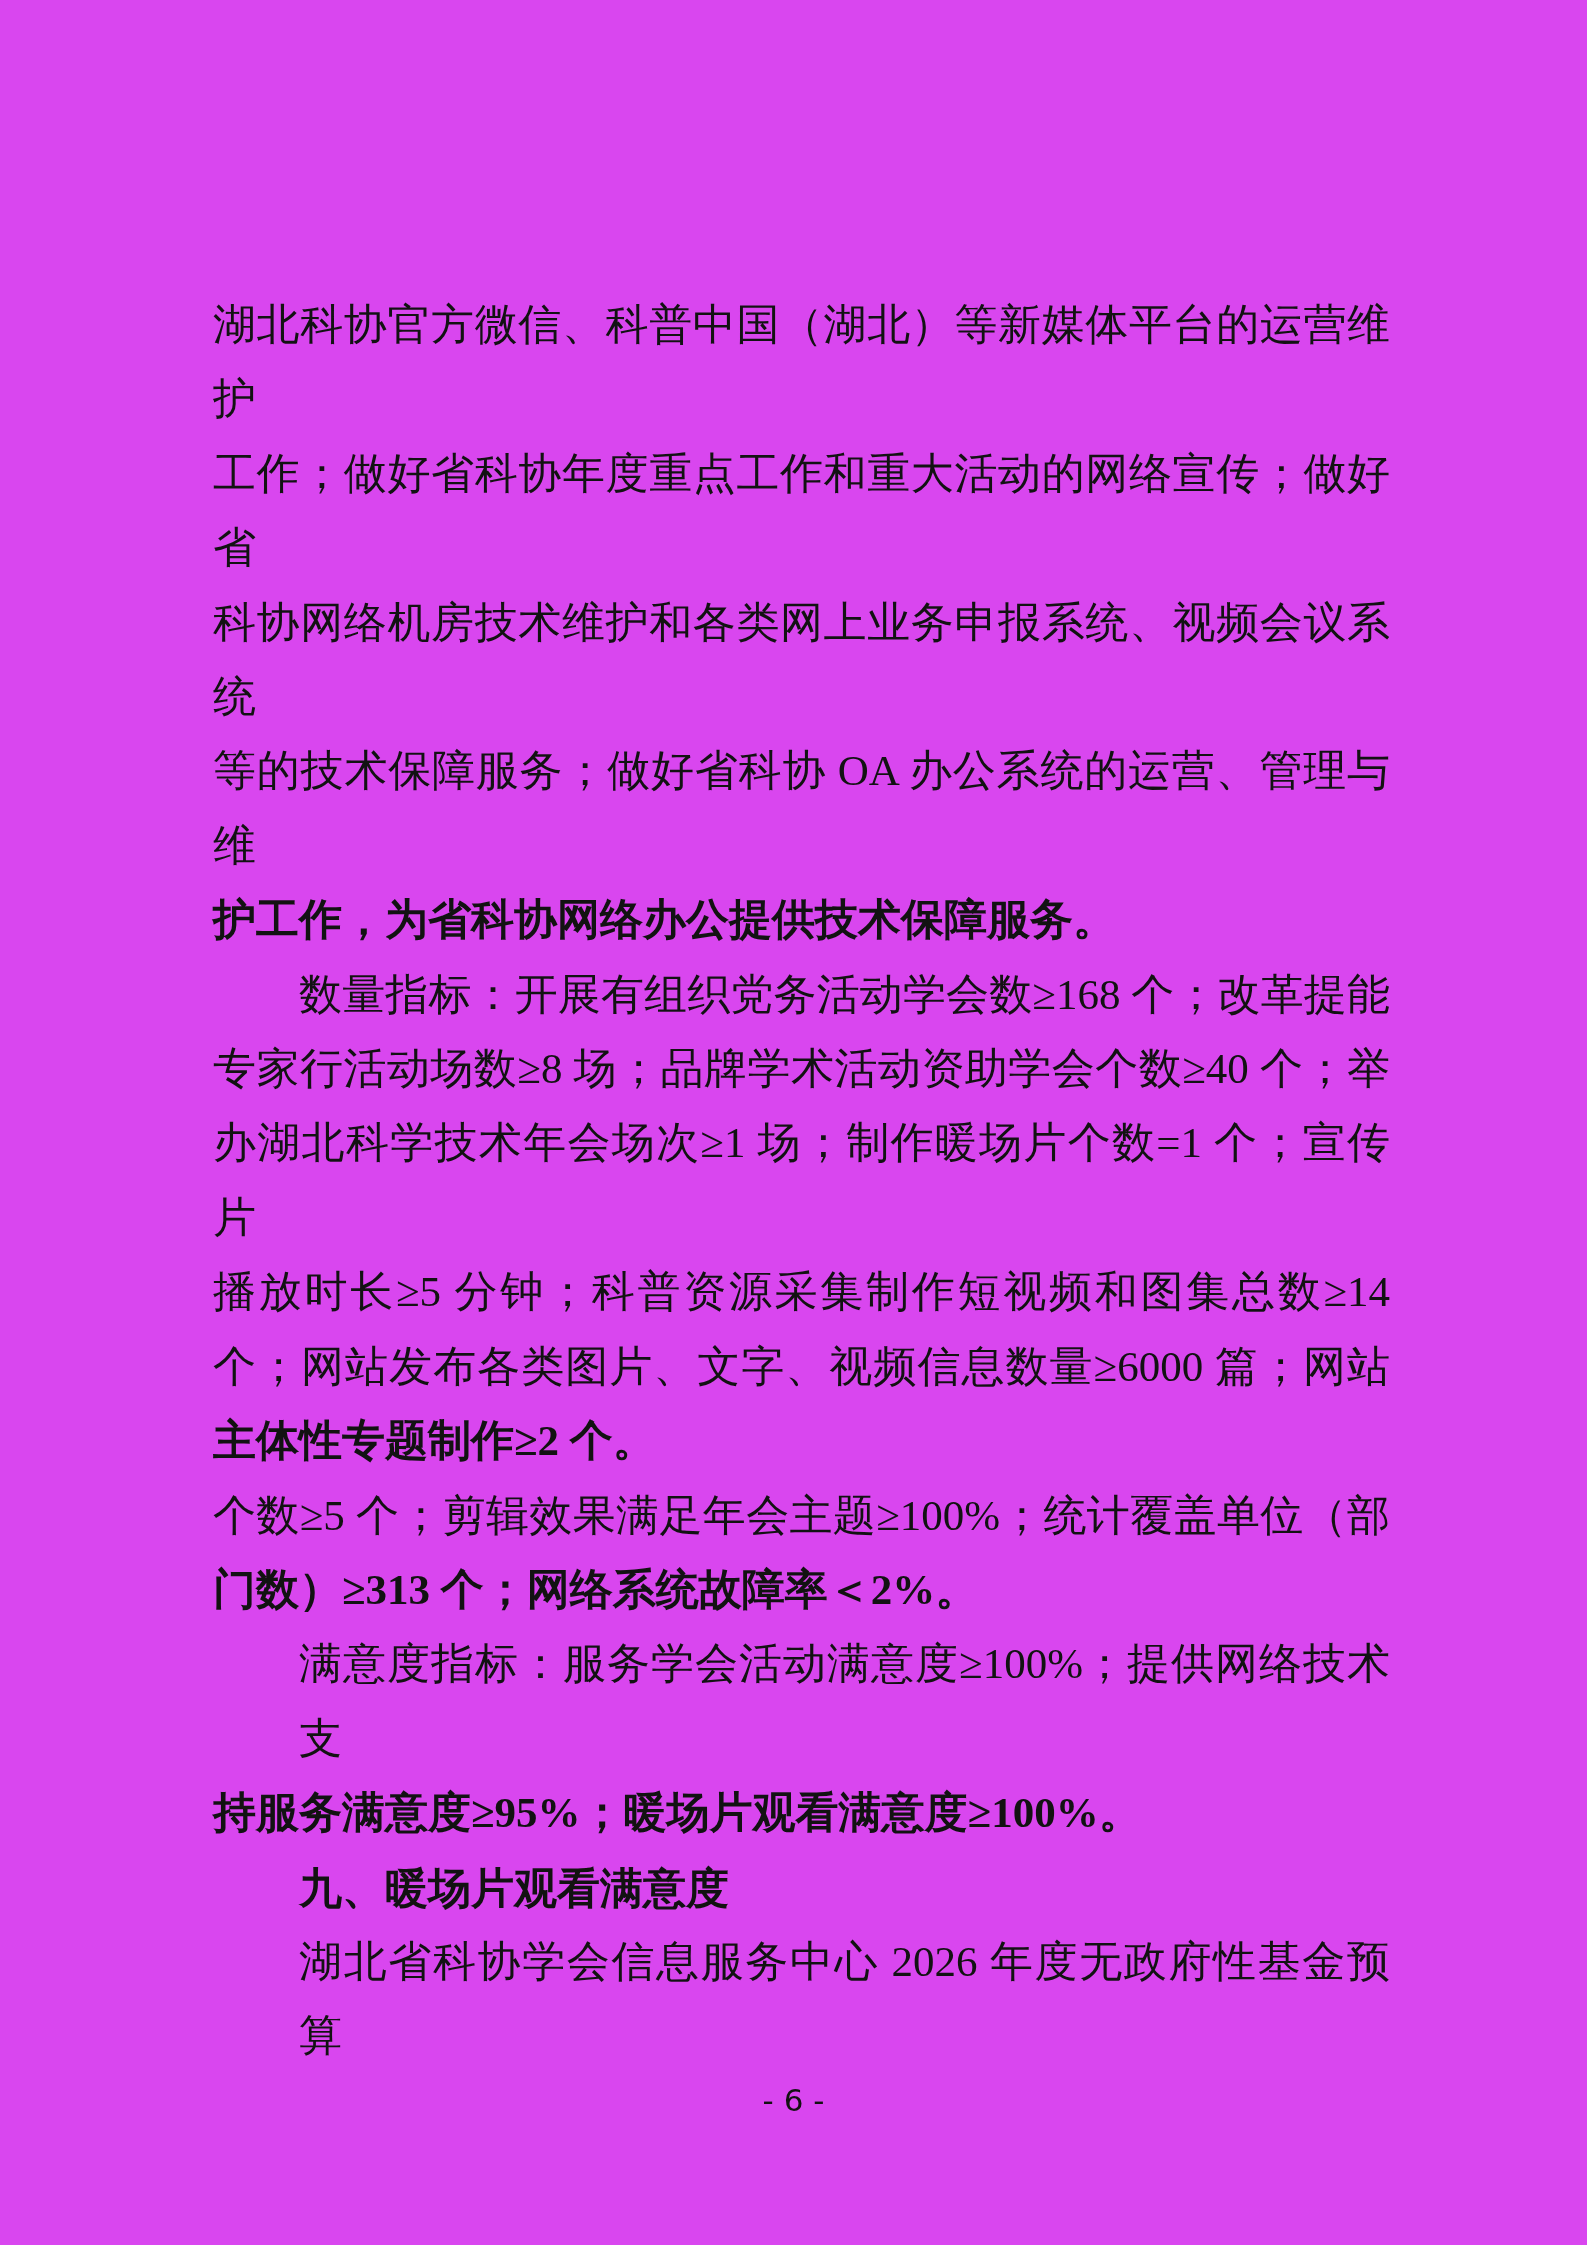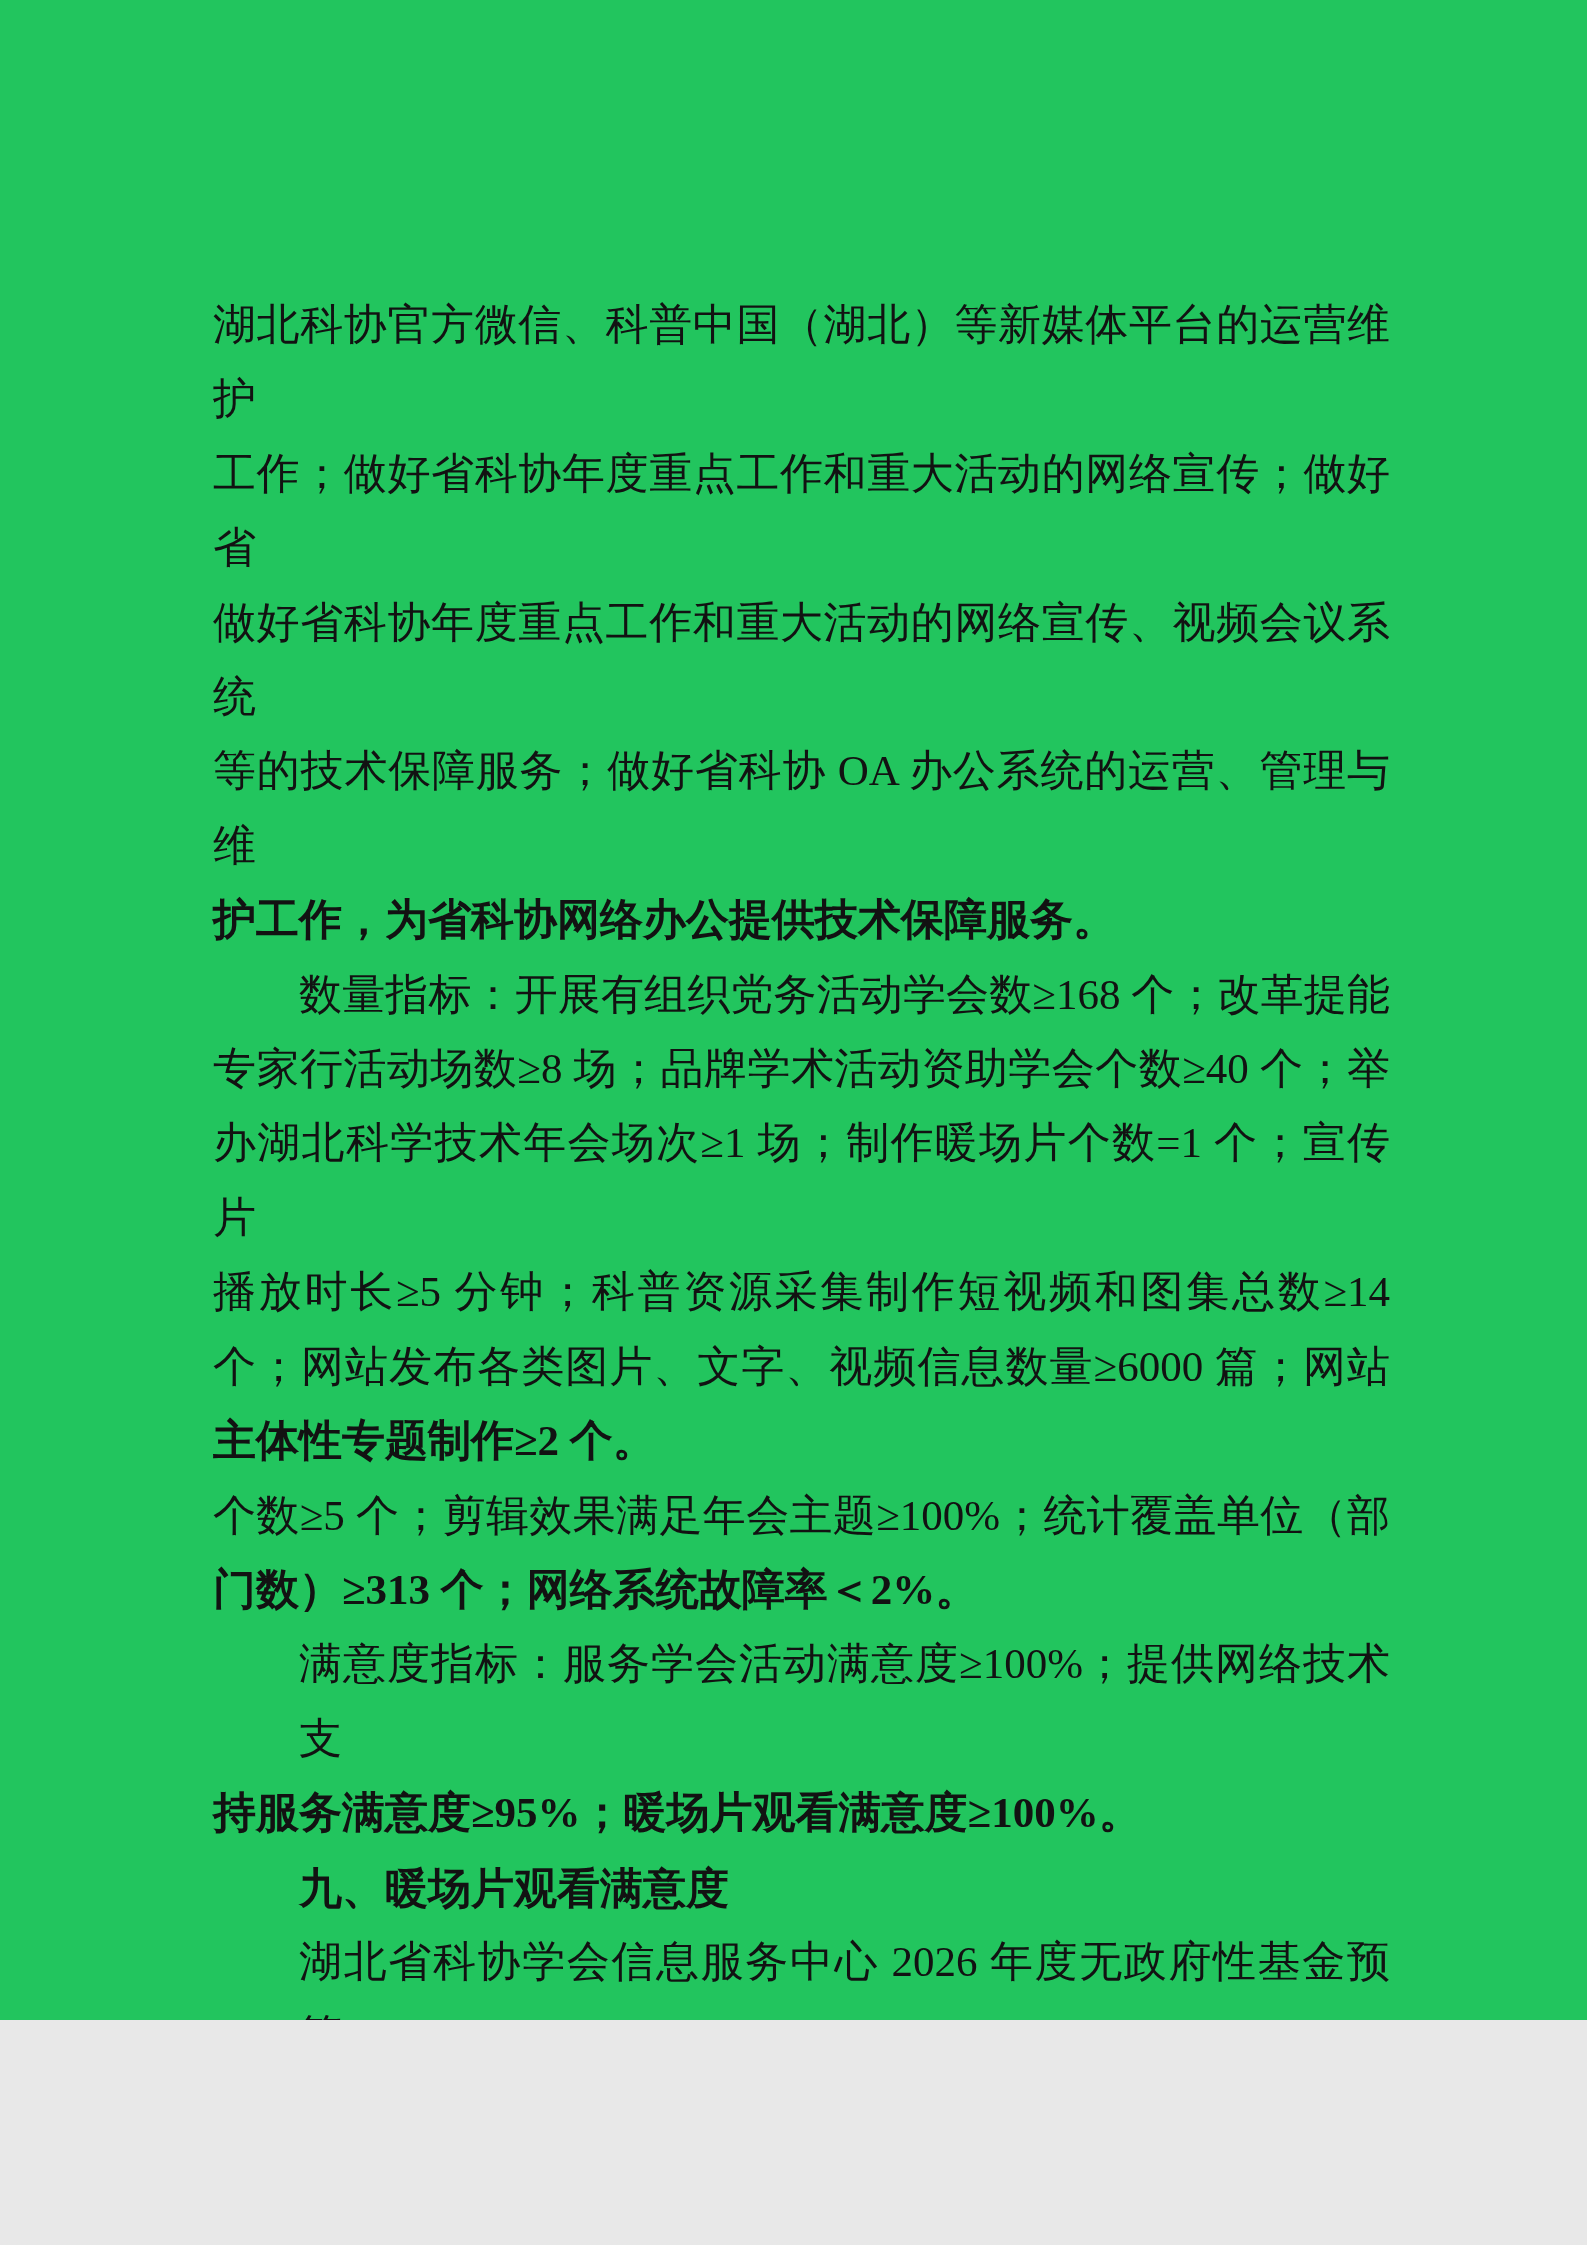--- a/index.html
+++ b/index.html
@@ -1,19 +1,19 @@
 <!DOCTYPE html>
 <html><head>
 <meta charset="utf-8">
 <style>
   html,body{margin:0;padding:0;background:#e8e8e8;}
   .page{
     position:relative;
-    width:1587px;height:2020px;
-    background:#22c55e;
+    width:1587px;height:2245px;
+    background:#d946ef;
     margin:0 auto;
     overflow:hidden;
     font-family:"Liberation Serif","DejaVu Serif",serif;
     color:#121212;
   }
   .text-block{
     position:absolute;
     left:213px;top:288px;
     width:1177px;
     font-size:43px;
@@ -51,21 +51,21 @@
   }
 </style>
 </head>
 <body>
 
 <div class="page">
   <div class="text-block">
 
     <div class="line">湖北科协官方微信、科普中国（湖北）等新媒体平台的运营维护</div>
     <div class="line">工作；做好省科协年度重点工作和重大活动的网络宣传；做好省</div>
-    <div class="line">做好省科协年度重点工作和重大活动的网络宣传、视频会议系统</div>
+    <div class="line">科协网络机房技术维护和各类网上业务申报系统、视频会议系统</div>
     <div class="line">等的技术保障服务；做好省科协 OA 办公系统的运营、管理与维</div>
     <div class="line last">护工作，为省科协网络办公提供技术保障服务。</div>
 
     <div class="line indent">数量指标：开展有组织党务活动学会数≥168 个；改革提能</div>
     <div class="line">专家行活动场数≥8 场；品牌学术活动资助学会个数≥40 个；举</div>
     <div class="line">办湖北科学技术年会场次≥1 场；制作暖场片个数=1 个；宣传片</div>
     <div class="line">播放时长≥5 分钟；科普资源采集制作短视频和图集总数≥14</div>
     <div class="line">个；网站发布各类图片、文字、视频信息数量≥6000 篇；网站</div>
     <div class="line last">主体性专题制作≥2 个。</div>
 

